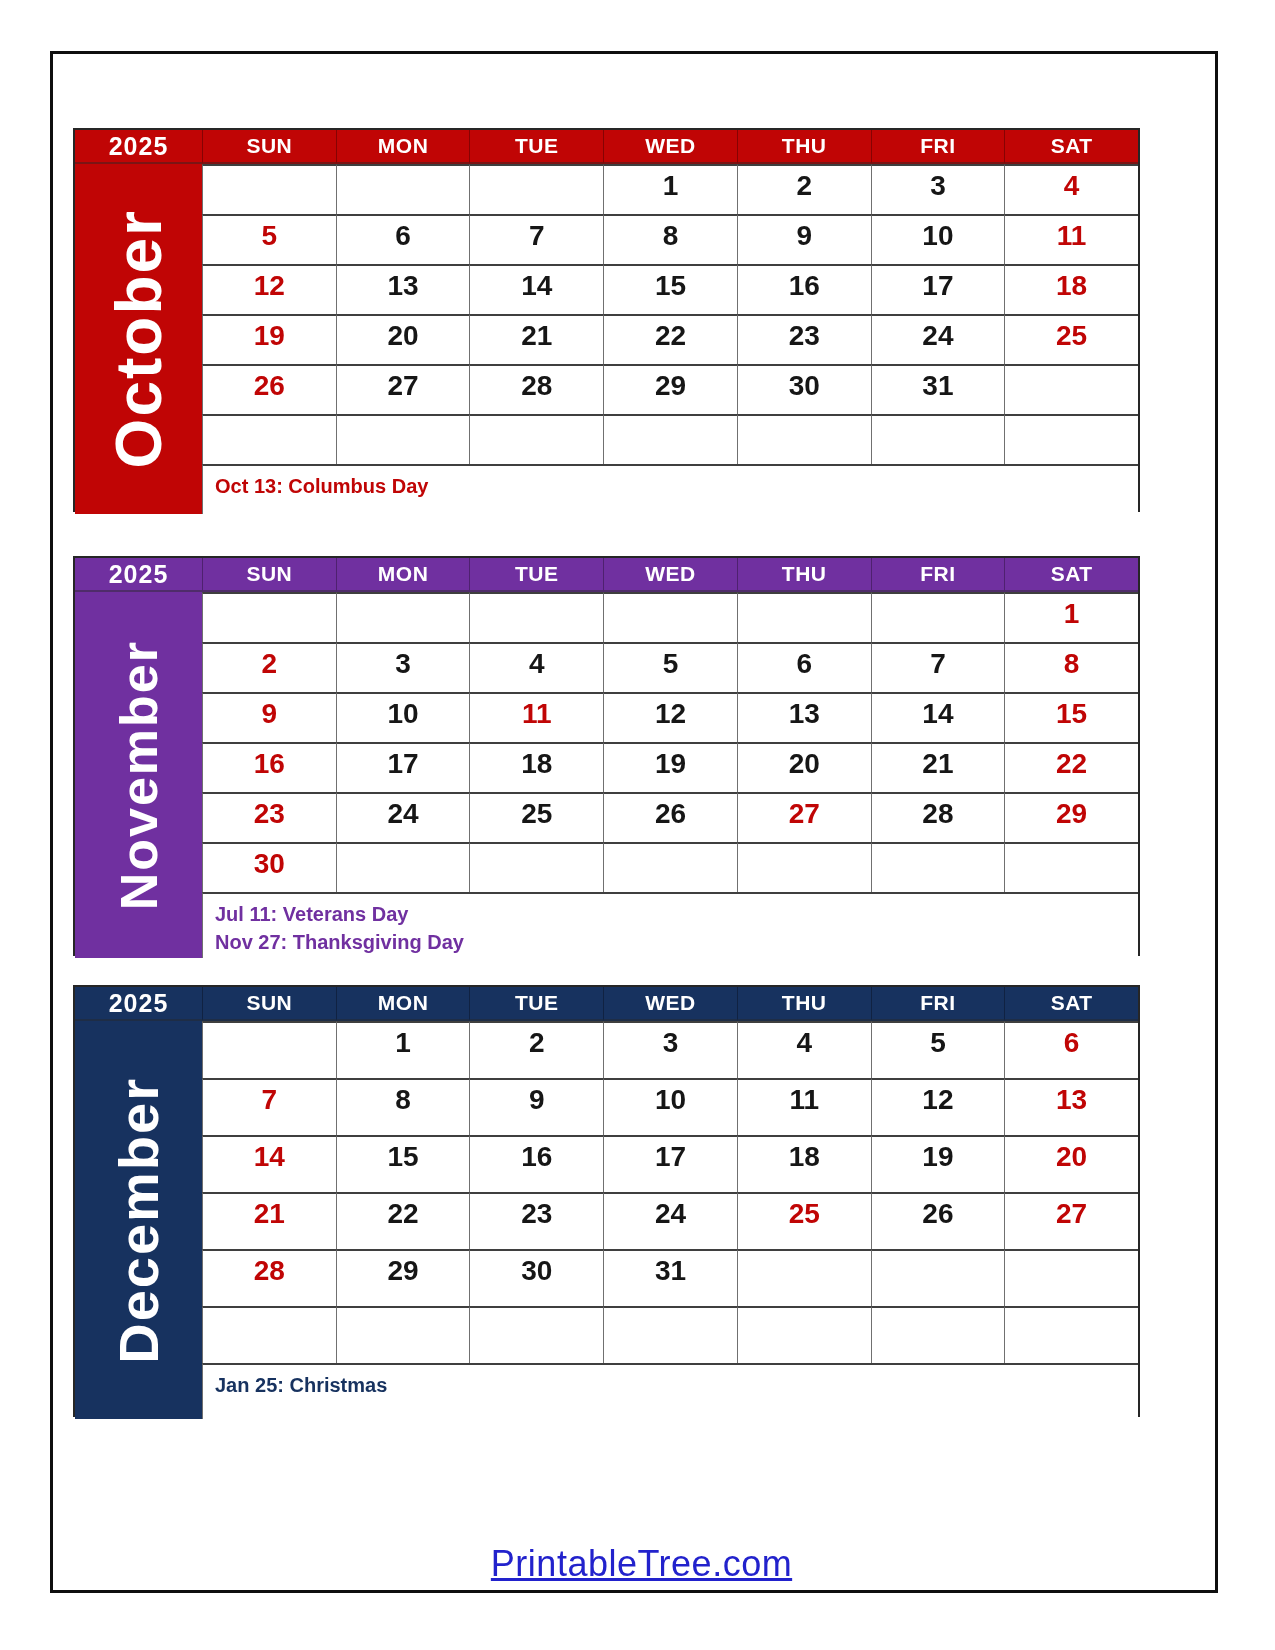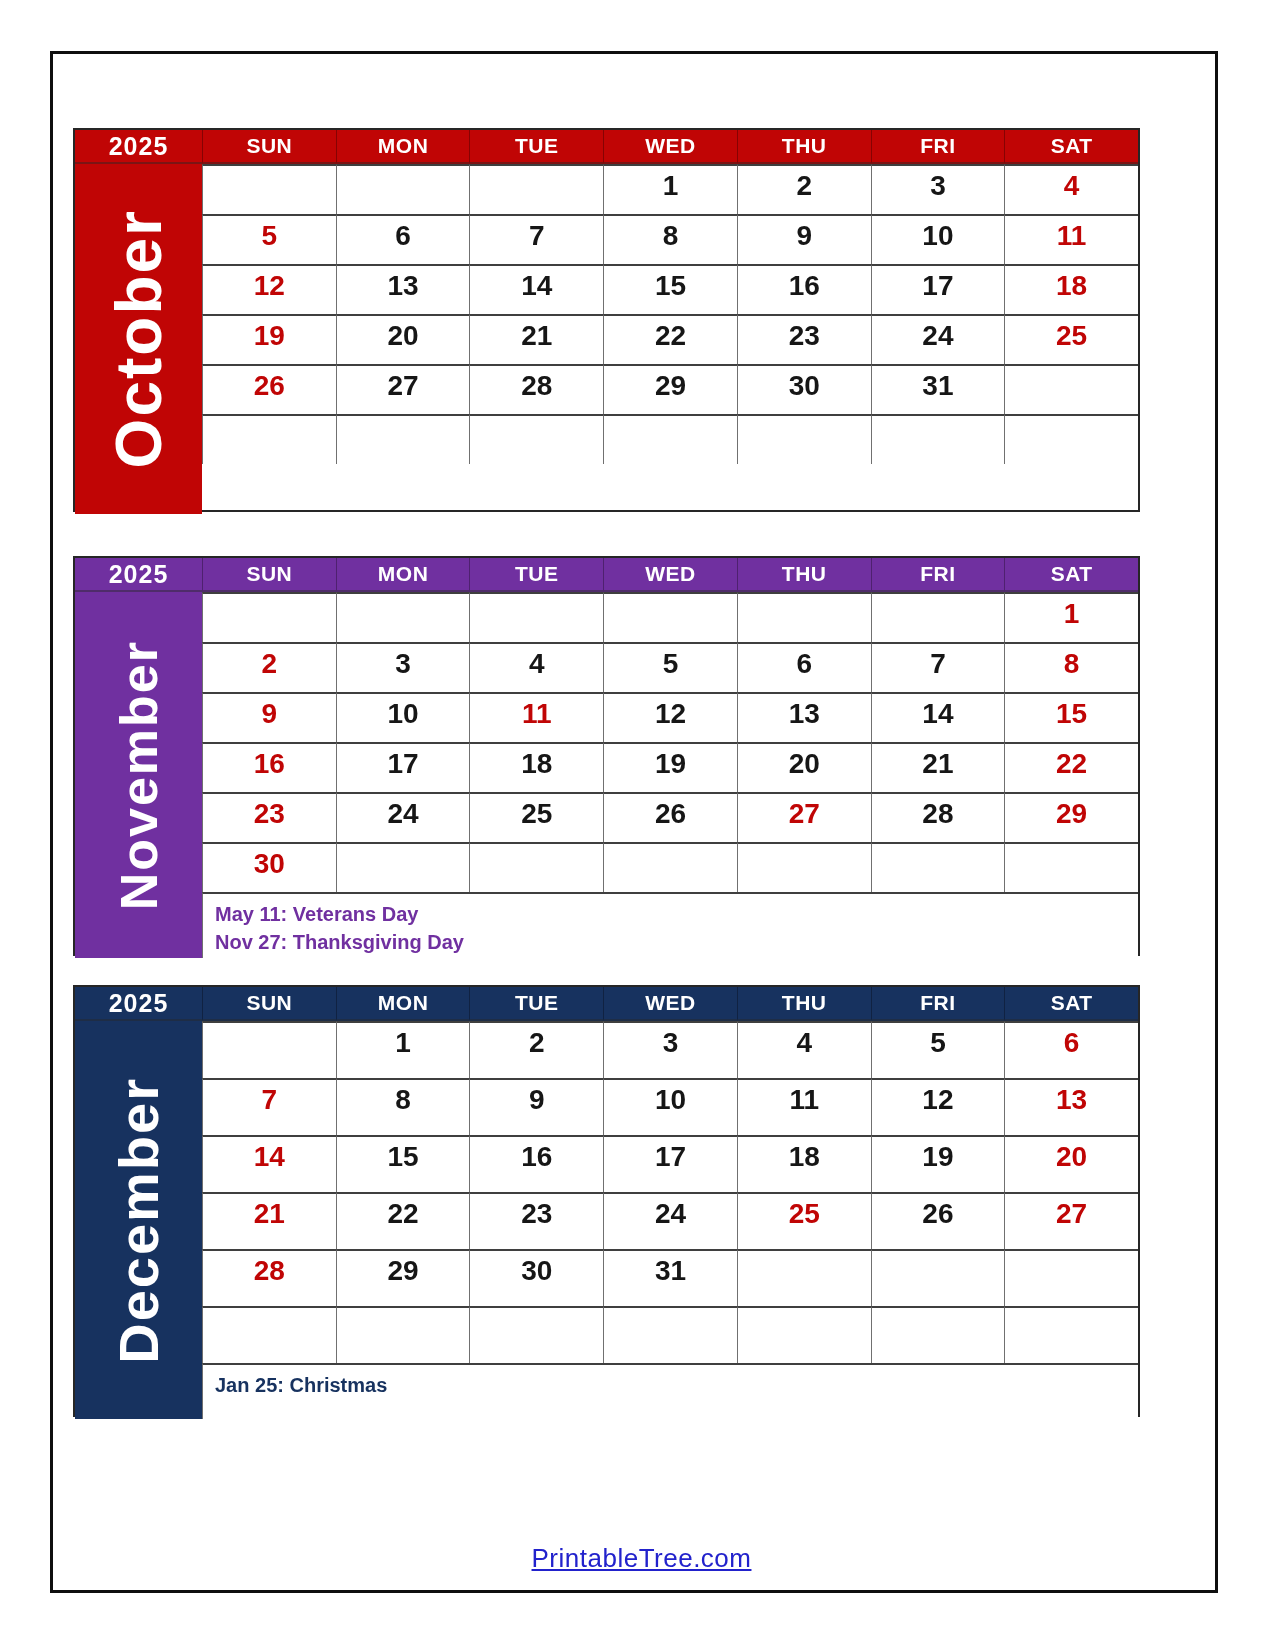--- a/index.html
+++ b/index.html
@@ -55,36 +55,39 @@
     box-sizing:border-box;
   }
   .holiday-line{
     color:var(--accent);font-weight:bold;font-size:20px;line-height:1.4;
     text-align:left;
   }
   .footer{
     position:absolute;left:0;top:1543px;width:100%;text-align:center;
   }
   .footer a{
-    color:var(--link-color,#2222CC);font-size:26px;text-decoration:underline;
+    color:var(--link-color,#2222CC);font-size:36px;text-decoration:underline;
     letter-spacing:0.5px;
     margin-left:8px;
   }
 </style>
 </head>
 <body style="--weekend: #C00505; --link-color: #2222CC;">
 
 <div class="page-border"></div>
 
 <section class="month" style="top: 128px; height: 384px; --row-h: 50px; --hol-h: 50px; --name-size: 64px; --accent: #C00505;">
   <div class="mgrid">
     <div class="cell year-cell">2025</div>
     <div class="band">
       <span class="month-name">October</span>
     </div>
+    <div class="holiday-cell">
+        <div class="holiday-line">Oct 13: Columbus Day</div>
+      </div>
   <div class="cell day-head" style="grid-area: 1 / 2;">SUN</div>
       <div class="cell day-head" style="grid-area: 1 / 3;">MON</div>
       <div class="cell day-head" style="grid-area: 1 / 4;">TUE</div>
       <div class="cell day-head" style="grid-area: 1 / 5;">WED</div>
       <div class="cell day-head" style="grid-area: 1 / 6;">THU</div>
       <div class="cell day-head" style="grid-area: 1 / 7;">FRI</div>
       <div class="cell day-head" style="grid-area: 1 / 8;">SAT</div>
       <div class="cell date-cell" style="grid-area: 2 / 2;"></div>
       <div class="cell date-cell" style="grid-area: 2 / 3;"></div>
       <div class="cell date-cell" style="grid-area: 2 / 4;"></div>
@@ -130,21 +133,21 @@
     </div>
 </section>
 
 <section class="month" style="top: 556px; height: 400px; --row-h: 50px; --hol-h: 66px; --name-size: 52px; --accent: #7030A0;">
   <div class="mgrid">
     <div class="cell year-cell">2025</div>
     <div class="band">
       <span class="month-name">November</span>
     </div>
     <div class="holiday-cell">
-        <div class="holiday-line">May 11: Veterans Day</div>
+        <div class="holiday-line">Jul 11: Veterans Day</div>
         <div class="holiday-line">Nov 27: Thanksgiving Day</div>
       </div>
   <div class="cell day-head" style="grid-area: 1 / 2;">SUN</div>
       <div class="cell day-head" style="grid-area: 1 / 3;">MON</div>
       <div class="cell day-head" style="grid-area: 1 / 4;">TUE</div>
       <div class="cell day-head" style="grid-area: 1 / 5;">WED</div>
       <div class="cell day-head" style="grid-area: 1 / 6;">THU</div>
       <div class="cell day-head" style="grid-area: 1 / 7;">FRI</div>
       <div class="cell day-head" style="grid-area: 1 / 8;">SAT</div>
       <div class="cell date-cell" style="grid-area: 2 / 2;"></div>

